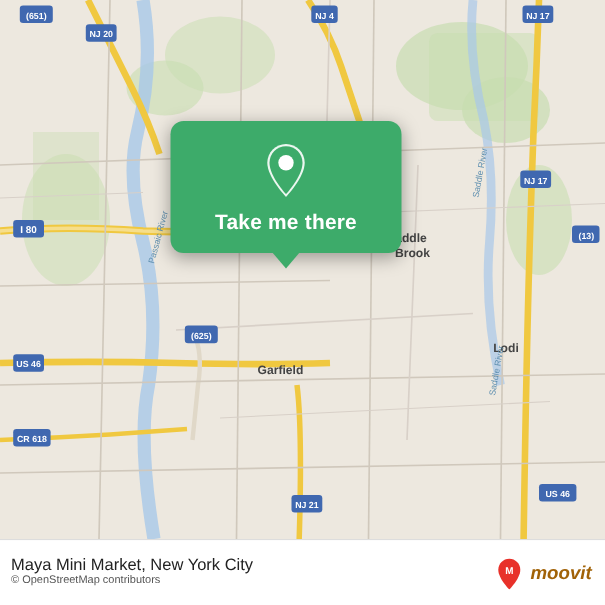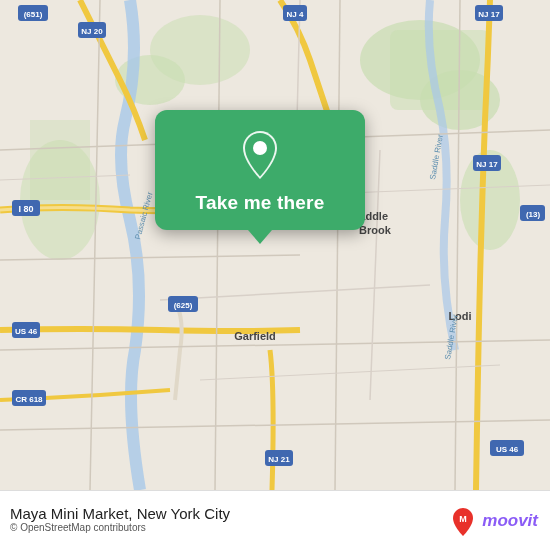--- a/index.html
+++ b/index.html
@@ -108,21 +108,21 @@
     }
 
     #moovit-icon {
       width: 30px;
       height: 30px;
     }
 
     #moovit-text {
       font-size: 17px;
       font-weight: 700;
-      color: #8b5cf6;
+      color: #a16207;
       font-style: italic;
     }
   </style>
 </head>
 <body>
 
 <div id="map-container">
   
   <svg id="map-svg" viewBox="0 0 550 490" xmlns="http://www.w3.org/2000/svg">
 

